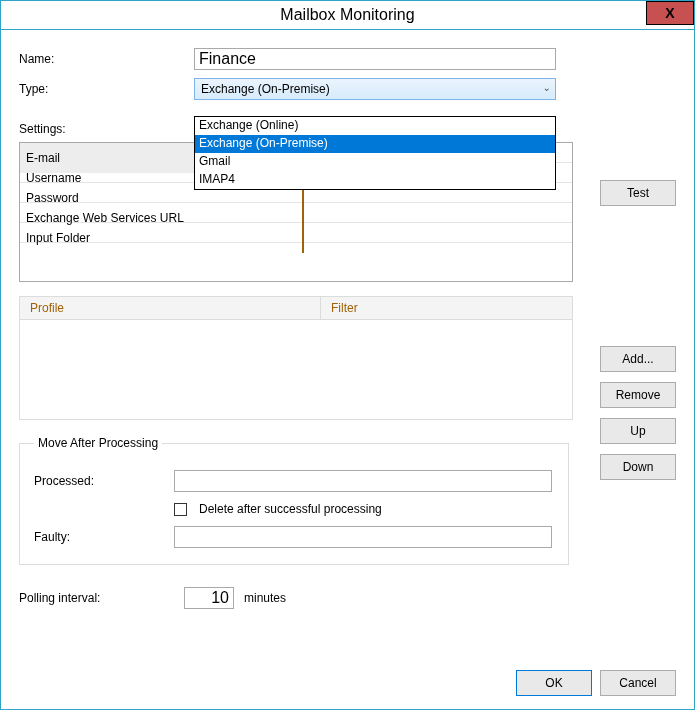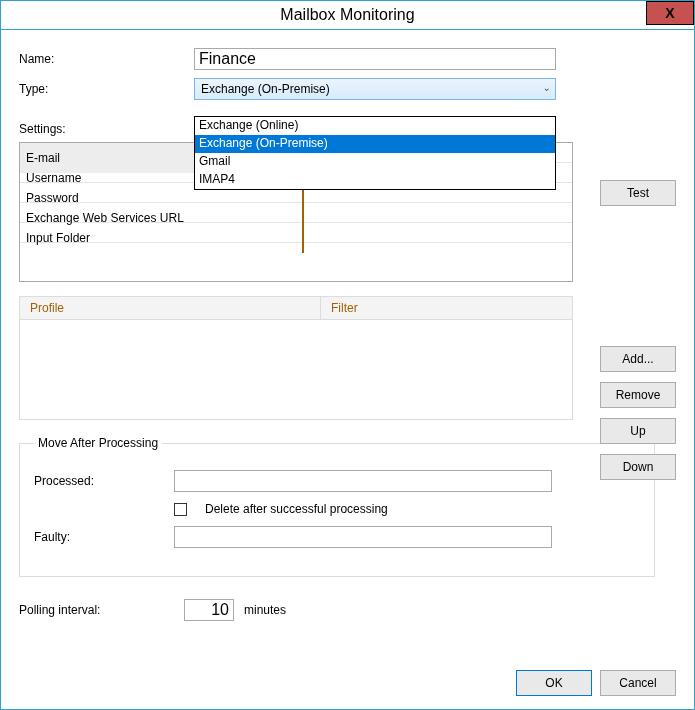--- a/index.html
+++ b/index.html
@@ -24,26 +24,26 @@
   .settings-table .sc1{width:270px;border-right:2px solid #a16207;padding:15px 6px;display:flex;align-items:center}
   .settings-table .sc2{flex:1;padding:0 6px}
   .win-btn{width:74px;height:24px;border:1px solid #acacac;background:#e9e9e9;font-family:inherit;font-size:12px;display:inline-flex;align-items:center;justify-content:center;cursor:default}
   .win-btn.primary{border:1px solid #0078d7}
   #btn-test{position:absolute;right:18px;top:150px}
   .profiles-hdr{width:554px;height:24px;border:1px solid #dcdcdc;background:#f4f4f4;display:flex;box-sizing:border-box;margin-top:14px}
   .profiles-hdr .ph{padding:4px 10px;color:#a16207}
   .profiles-hdr .ph1{width:280px;border-right:1px solid #dcdcdc}
   .profiles-body{width:554px;height:100px;border:1px solid #dcdcdc;border-top:none;box-sizing:border-box;background:#fff}
   .profile-btns{position:absolute;right:18px;top:316px;display:flex;flex-direction:column;gap:10px}
-  fieldset.move{border:1px solid #dcdcdc;margin:16px 0 0 0;padding:10px 14px 28px 14px;width:636px;box-sizing:border-box}
+  fieldset.move{border:1px solid #dcdcdc;margin:16px 0 0 0;padding:10px 14px 16px 14px;width:550px;box-sizing:border-box}
   fieldset.move legend{padding:0 4px;font-size:12px}
   .move .mrow{display:flex;align-items:center;margin-top:10px}
   .move .mlab{width:140px}
   .move input[type=text]{width:378px}
-  .chk-row{margin-left:140px;margin-top:10px;display:flex;align-items:center;gap:18px}
+  .chk-row{margin-left:140px;margin-top:10px;display:flex;align-items:center;gap:12px}
   .chk{width:13px;height:13px;border:1px solid #333;box-sizing:border-box}
   .poll-row{display:flex;align-items:center;margin-top:22px;gap:10px}
   .poll-row input{width:50px;text-align:right}
   .footer{position:absolute;right:18px;bottom:14px;display:flex;gap:8px}
 </style>
 </head>
 <body>
 
 <div class="window">
   <div class="titlebar">

